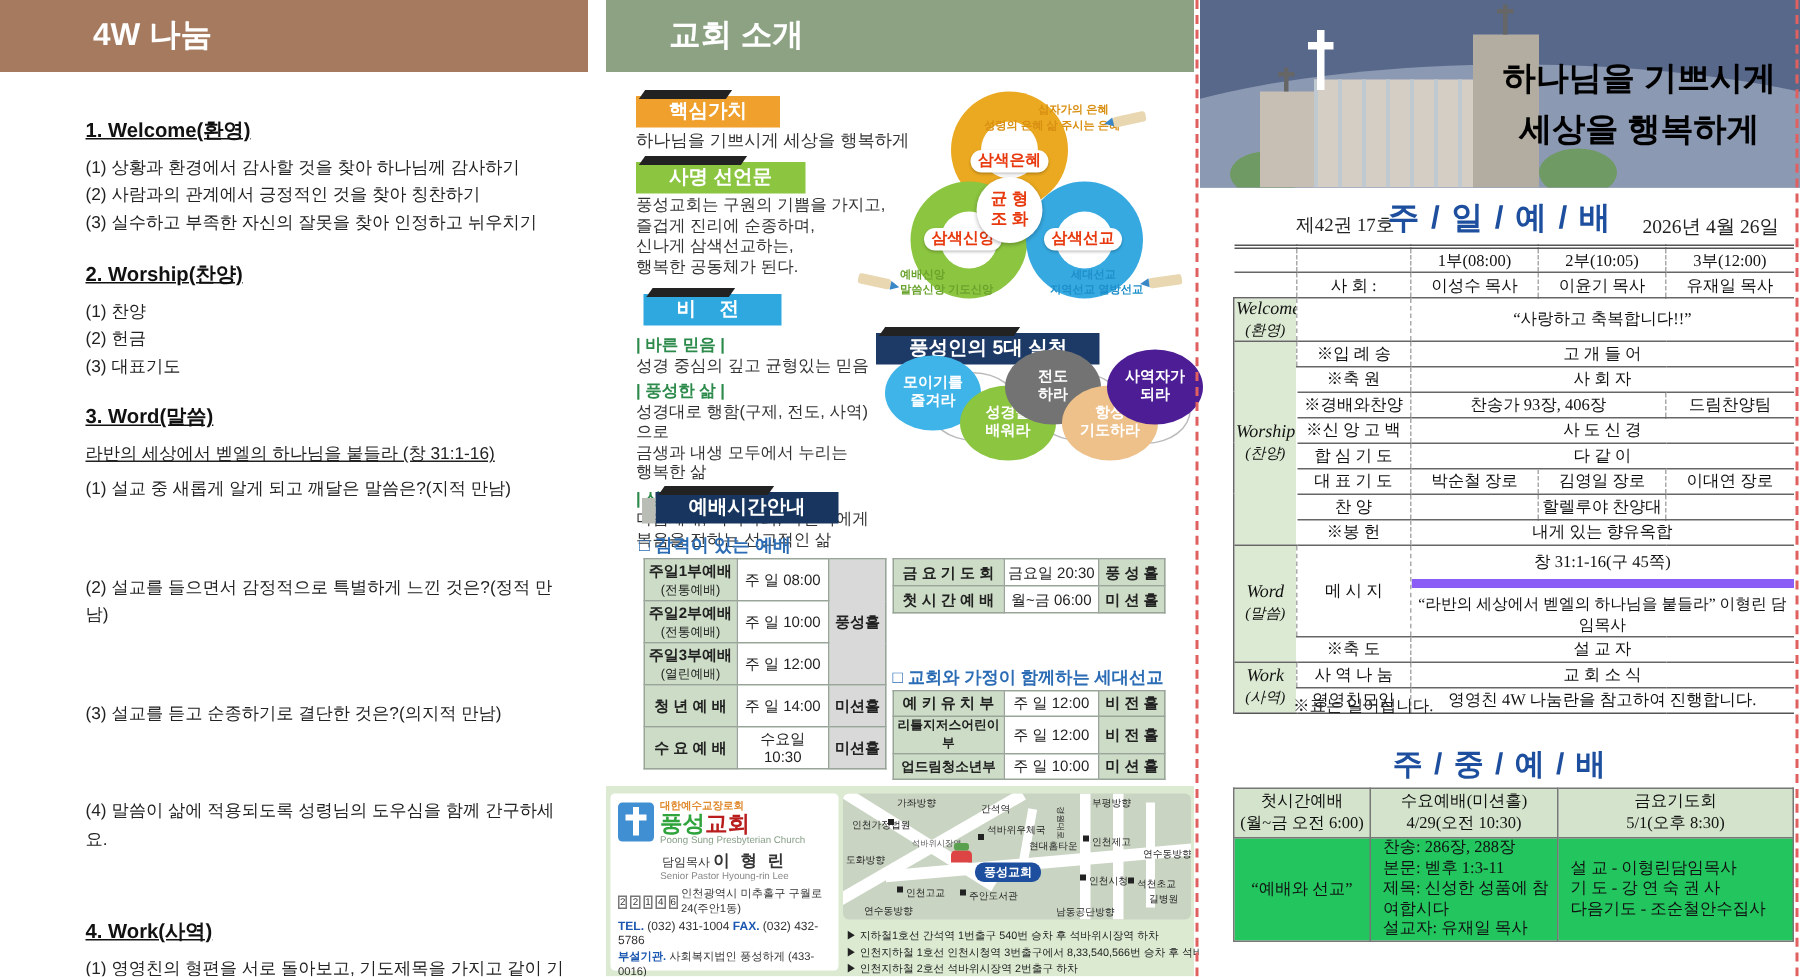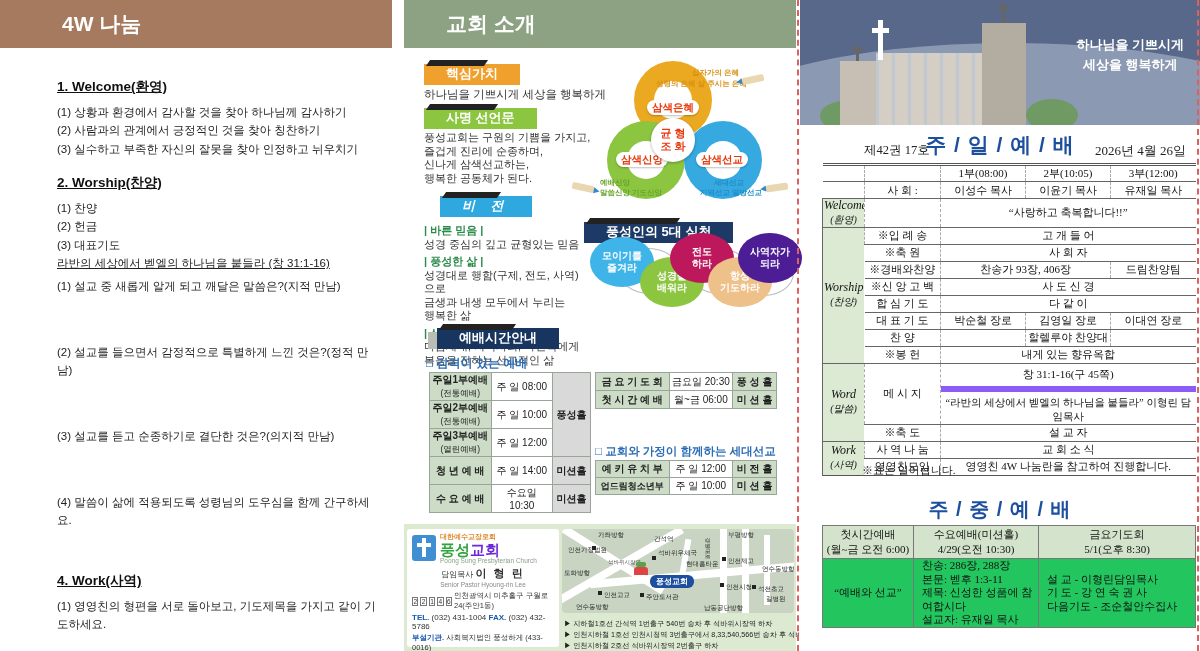--- a/index.html
+++ b/index.html
@@ -69,21 +69,21 @@
 
   
   .c-footer { position:absolute; left:0; top:524px; width:392px; height:127px; background:#dcead2; }
   .card { position:absolute; left:3px; top:5px; width:152px; height:118px; background:#fff; border-radius:3px; padding:3px 5px; font-size:8px; color:#333; }
   .logo-row { display:flex; align-items:center; gap:4px; }
   .logo-cross { position:relative; width:24px; height:26px; background:#3f8fd2; border-radius:3px; flex:0 0 auto; }
   .logo-cross::before { content:""; position:absolute; left:10px; top:3px; width:4px; height:19px; background:#fff; }
   .logo-cross::after  { content:""; position:absolute; left:5px; top:8px; width:14px; height:4px; background:#fff; }
   .logo-denom { font-size:7px; color:#e08a2e; font-weight:bold; }
   .logo-name  { font-size:15px; font-weight:bold; color:#2fa33c; line-height:1; }
-  .logo-name .nb { color:#6d28d9;margin-top:18px; }
+  .logo-name .nb { color:#b91c1c;margin-top:18px; }
   .logo-en { font-size:6.5px; color:#8aa08a; }
   .pastor-line { text-align:center; margin-top:2px; font-size:8px; }
   .pastor-line b { font-size:11px; letter-spacing:2px; }
   .pastor-en { text-align:center; font-size:6.5px; color:#888; }
   .zip-row { margin-top:3px; display:flex; align-items:center; gap:2px; }
   .zip-box { display:inline-block; width:8px; height:9px; border:1px solid #777; font-size:6.5px; line-height:8px; text-align:center; }
   .addr { font-size:7.5px; }
   .tel-line { margin-top:2px; font-size:8px; color:#1a57b0; font-weight:bold; }
   .affil { margin-top:2px; font-size:7.5px; }
   .affil b { color:#1a57b0; }
@@ -93,21 +93,21 @@
   .mk { position:absolute; width:4px; height:4px; background:#222; }
   .ml { position:absolute; font-size:6.5px; color:#222; white-space:nowrap; }
   .map-badge { position:absolute; background:#1d4f9e; color:#fff; font-size:8px; font-weight:bold; border-radius:6px; padding:1px 6px; z-index:3; }
   .map-church { position:absolute; width:14px; height:8px; background:#d44; border-radius:3px 3px 0 0; z-index:3; }
   .map-church::after{ content:""; position:absolute; left:2px; top:-5px; width:10px; height:5px; background:#5aa14f; border-radius:2px; }
   .directions { position:absolute; left:160px; top:94px; width:232px; font-size:7.2px; line-height:11px; color:#222; white-space:nowrap; }
 
   
   .r-header { position:relative; height:125px; background:#57688a; overflow:hidden; }
   .r-band { position:absolute; left:-90px; bottom:-78px; width:600px; height:160px; background:#8c99b3; border-radius:50%; }
-  .slogan { position:absolute; right:16px; top:35px; color:#ffffff; font-weight:bold; font-size:13px; line-height:1.55; text-align:center; z-index:5; }
+  .slogan { position:absolute; right:16px; top:35px; color:#000000; font-weight:bold; font-size:22px; line-height:1.55; text-align:center; z-index:5; }
   .church { position:absolute; left:30px; bottom:0; width:240px; height:115px; z-index:4; }
   .tower { position:absolute; bottom:0; }
   .tw-l { left:10px; width:36px; height:64px; background:#c7bfb4; }
   .tw-r { left:152px; width:44px; height:102px; background:#b3aca1; }
   .nave { position:absolute; left:46px; bottom:0; width:106px; height:72px; background:#d4cec5;
           background-image:repeating-linear-gradient(90deg, #bfc9cf 0 3px, transparent 3px 16px); }
   .nave-cross { position:absolute; left:48px; top:10px; width:5px; height:40px; background:#fff; }
   .nave-cross::after { content:""; position:absolute; left:-6px; top:8px; width:17px; height:5px; background:#fff; }
   .cross { position:absolute; width:3px; height:16px; background:#666; }
   .cross::after { content:""; position:absolute; left:-4px; top:3px; width:11px; height:3px; background:#666; }
@@ -152,20 +152,21 @@
       <div class="lp-h">1. Welcome(환영)</div>
       <div>(1) 상황과 환경에서 감사할 것을 찾아 하나님께 감사하기</div>
       <div>(2) 사람과의 관계에서 긍정적인 것을 찾아 칭찬하기</div>
       <div>(3) 실수하고 부족한 자신의 잘못을 찾아 인정하고 뉘우치기</div>
 
       <div class="lp-h">2. Worship(찬양)</div>
       <div>(1) 찬양</div>
       <div>(2) 헌금</div>
       <div>(3) 대표기도</div>
 
+      <div class="lp-h">3. Word(말씀)</div>
       <div class="lp-sub">라반의 세상에서 벧엘의 하나님을 붙들라 (창 31:1-16)</div>
       <div>(1) 설교 중 새롭게 알게 되고 깨달은 말씀은?(지적 만남)</div>
       <div class="gap-big">(2) 설교를 들으면서 감정적으로 특별하게 느낀 것은?(정적 만남)</div>
       <div class="gap-big">(3) 설교를 듣고 순종하기로 결단한 것은?(의지적 만남)</div>
       <div class="gap-big">(4) 말씀이 삶에 적용되도록 성령님의 도우심을 함께 간구하세요.</div>
 
       <div class="lp-h" style="margin-top:40px;">4. Work(사역)</div>
       <div>(1) 영영친의 형편을 서로 돌아보고, 기도제목을 가지고 같이 기도하세요.</div>
 
     </div>
@@ -178,21 +179,21 @@
     <div class="c-text" style="left:20px; top:88px; font-size:11.5px;">하나님을 기쁘시게 세상을 행복하게</div>
 
     <div class="badge badge-mission" style="left:20px; top:108px;">사명 선언문</div>
     <div class="c-text" style="left:20px; top:131px;">
       <div>풍성교회는 구원의 기쁨을 가지고,</div>
       <div>즐겁게 진리에 순종하며,</div>
       <div>신나게 삼색선교하는,</div>
       <div>행복한 공동체가 된다.</div>
     </div>
 
-    <div class="badge badge-vision" style="left:36px; top:196px;font-style:italic;">비 전</div>
+    <div class="badge badge-vision" style="left:25px; top:196px;">비 전</div>
     <div class="c-text" style="left:20px; top:220px; width:160px;">
       <div class="v-title">| 바른 믿음 |</div>
       <div>성경 중심의 깊고 균형있는 믿음</div>
       <div class="v-title">| 풍성한 삶 |</div>
       <div>성경대로 행함(구제, 전도, 사역)으로</div>
       <div>금생과 내생 모두에서 누리는</div>
       <div>행복한 삶</div>
       <div class="v-title">| 삼색 선교 |</div>
       <div>다음세대, 지역사회, 타민족에게</div>
       <div>복음을 전하는 선교적인 삶</div>
@@ -232,21 +233,21 @@
       <div class="oval-ghost" style="left:285px; top:248px;"></div>
       <div class="oval-ghost" style="left:330px; top:250px;"></div>
       <div class="oval" style="left:186px; top:237px; background:#3eb4e8;">
         <span>모이기를</span>
         <span>즐겨라</span>
       </div>
       <div class="oval" style="left:236px; top:257px; background:#8cc540;">
         <span>성경을</span>
         <span>배워라</span>
       </div>
-      <div class="oval" style="left:266px; top:233px; background:#be185d;">
+      <div class="oval" style="left:266px; top:233px; background:#737373;">
         <span>전도</span>
         <span>하라</span>
       </div>
       <div class="oval" style="left:304px; top:257px; background:#eec08a;">
         <span>항상</span>
         <span>기도하라</span>
       </div>
       <div class="oval" style="left:334px; top:233px; background:#4c1d95;">
         <span>사역자가</span>
         <span>되라</span>
@@ -300,20 +301,25 @@
       </table>
 
     <div class="sub-blue" style="left:191px; top:444px; font-size:11.5px;">□ 교회와 가정이 함께하는 세대선교</div>
 
     <table class="ctab" style="left:191px; top:460px; width:182px;">
       <tbody>
           <tr>
         <td class="cn" style="width:74px; height:17px;">예 키 유 치 부</td>
         <td class="ct" style="width:64px;">주 일 12:00</td>
         <td class="cpg" style="width:44px;">비 전 홀</td>
+      </tr>
+      <tr>
+        <td class="cn" style="height:17px; font-size:8.5px;">리틀지저스어린이부</td>
+        <td class="ct">주 일 12:00</td>
+        <td class="cpg">비 전 홀</td>
       </tr>
       <tr>
         <td class="cn" style="height:17px; font-size:9px;">업드림청소년부</td>
         <td class="ct">주 일 10:00</td>
         <td class="cpg">미 션 홀</td>
       </tr>
     </tbody>
       </table>
 
     <div class="c-footer">

